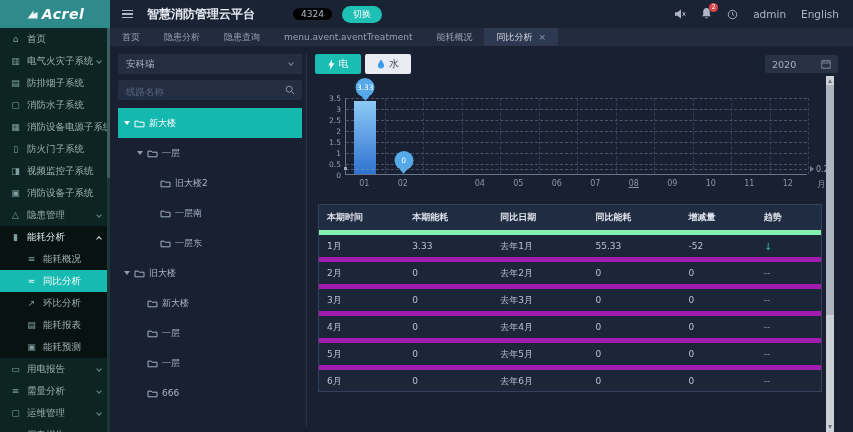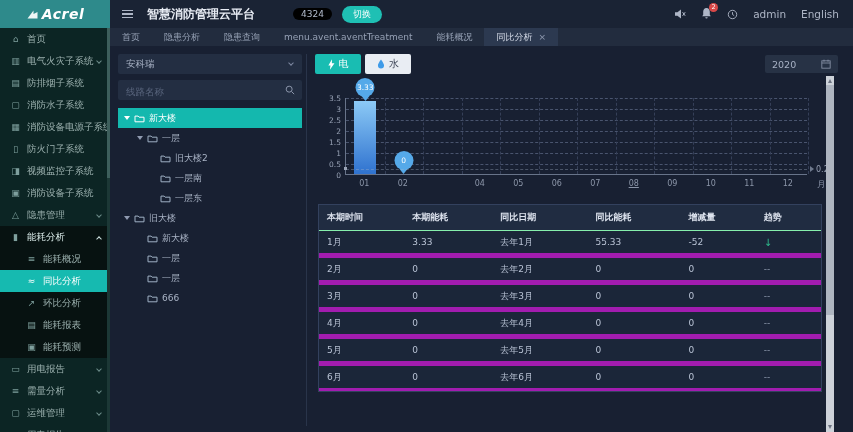--- a/index.html
+++ b/index.html
@@ -58,21 +58,21 @@
     display:flex; align-items:center; padding:0 8px; font-size:9.5px; color:#a9b3c6; cursor:pointer; }
   .selbox .chev { position:absolute; right:9px; top:7px; width:4px; height:4px;
     border:solid #7d88a0; border-width:0 1px 1px 0; transform:rotate(45deg); }
   .searchbox { position:relative; margin-top:6px; width:184px; height:20px;
     background:#232e42; border-radius:2px; }
   .searchbox input { width:100%; height:100%; background:transparent; border:none; outline:none;
     color:#aab4c6; font-size:9.5px; padding:0 24px 0 8px; font-family:inherit; }
   .searchbox input::placeholder { color:#58647c; }
   .searchbox svg { position:absolute; right:7px; top:5px; color:#8b95aa; }
   .tree { margin-top:8px; }
-  .tree-row { position:relative; height:20px; display:flex; align-items:center; gap:4px;
+  .tree-row { position:relative; height:30px; display:flex; align-items:center; gap:4px;
     font-size:9px; color:#aab4c6; cursor:pointer; white-space:nowrap; }
   .tree-row.selected { background:#14b8ae; color:#fff; }
   .tree-row.selected .folder { color:#fff; }
   .caret { width:0; height:0; border-left:3.5px solid transparent; border-right:3.5px solid transparent;
     border-top:4.5px solid #8f9ab0; flex:0 0 auto; }
   .tree-row.selected .caret { border-top-color:#fff; }
   .folder { color:#9fb0c4; display:flex; flex:0 0 auto; }
   .vdivider { position:absolute; left:196px; top:8px; bottom:6px; width:1px; background:#29344a; }
   
   .btn-elec { position:absolute; left:205px; top:8px; width:46px; height:20px;
@@ -105,21 +105,21 @@
   .marksq { position:absolute; width:3px; height:3px; background:#9aa4b6; }
   .mark-end { position:absolute; font-size:8px; color:#9aa4b6; display:flex; align-items:center; gap:2px; }
   .mark-end i { width:0; height:0; border-top:3px solid transparent; border-bottom:3px solid transparent;
     border-left:4px solid #6f7a8e; }
   .axisname { position:absolute; font-size:8.5px; color:#8b95aa; }
   
   .tablewrap { position:absolute; left:208px; top:158px; width:504px; height:188px;
     border:1px solid #33415e; overflow:hidden; }
   table { width:100%; border-collapse:collapse; font-size:9px; table-layout:fixed; }
   thead th { background:#202c41; color:#dde3ee; font-weight:bold; text-align:left;
-    padding:6px 8px; border-bottom:1px solid #86efac; }
+    padding:6px 8px; border-bottom:5px solid #86efac; }
   tbody td { background:#1b2639; color:#b9c3d5; padding:4.5px 8px; border-bottom:5px solid #a21caf; }
   td.trend-down { color:#2fbf8f; font-size:10px; }
   td.trend-flat { color:#8d98ad; }
   
   .main-scroll { position:absolute; left:716px; top:30px; width:8px; bottom:0;
     background:#cdd2d9; }
   .main-scroll .thumb { position:absolute; top:9px; left:0; width:8px; height:230px; background:#aeb5c0; }
   .main-scroll .arr { position:absolute; left:2px; width:0; height:0;
     border-left:2.5px solid transparent; border-right:2.5px solid transparent; }
   .main-scroll .arr.up { top:3px; border-bottom:4px solid #6b7280; }

